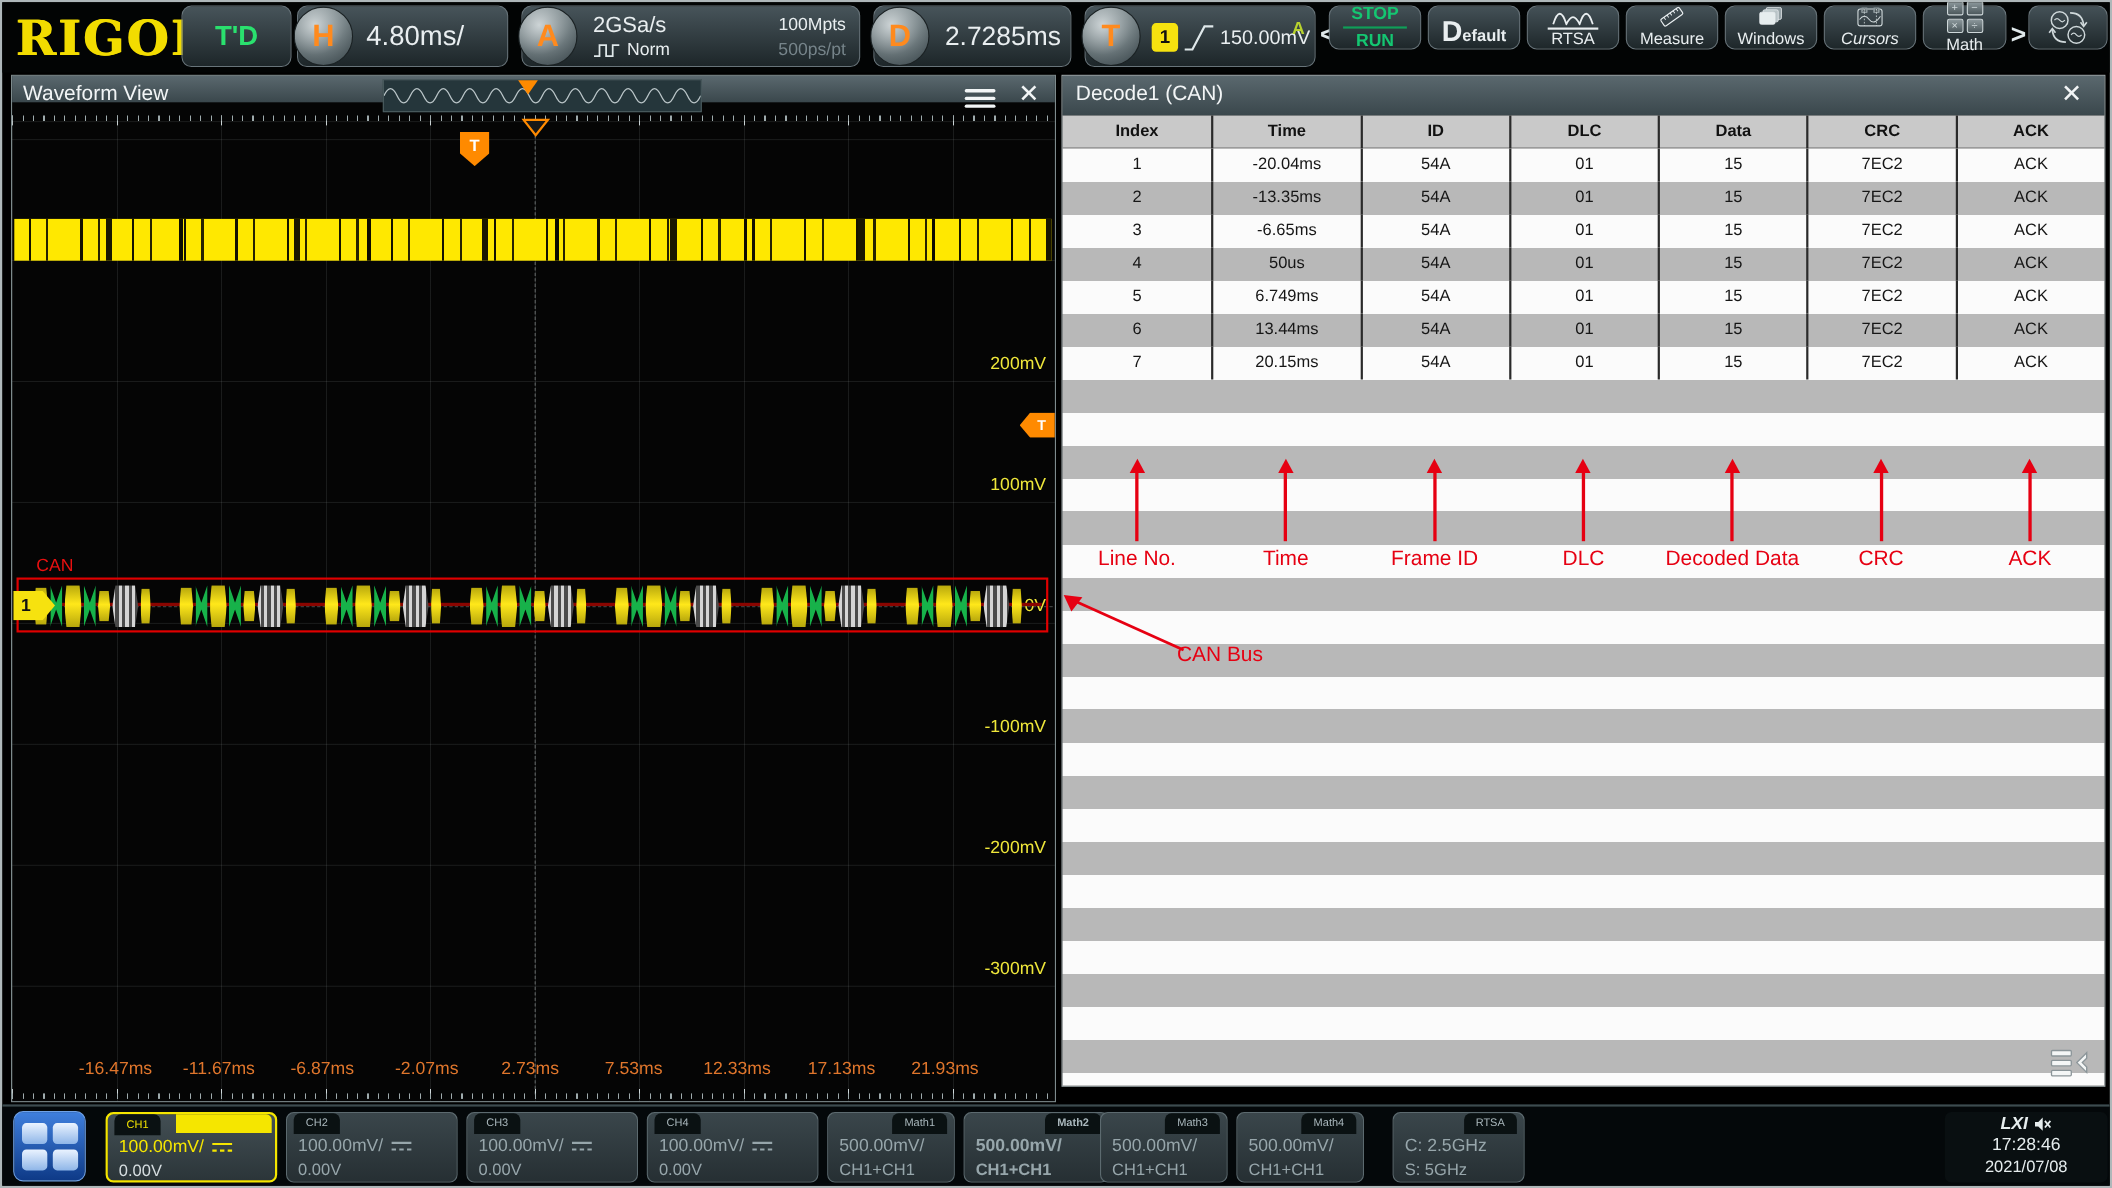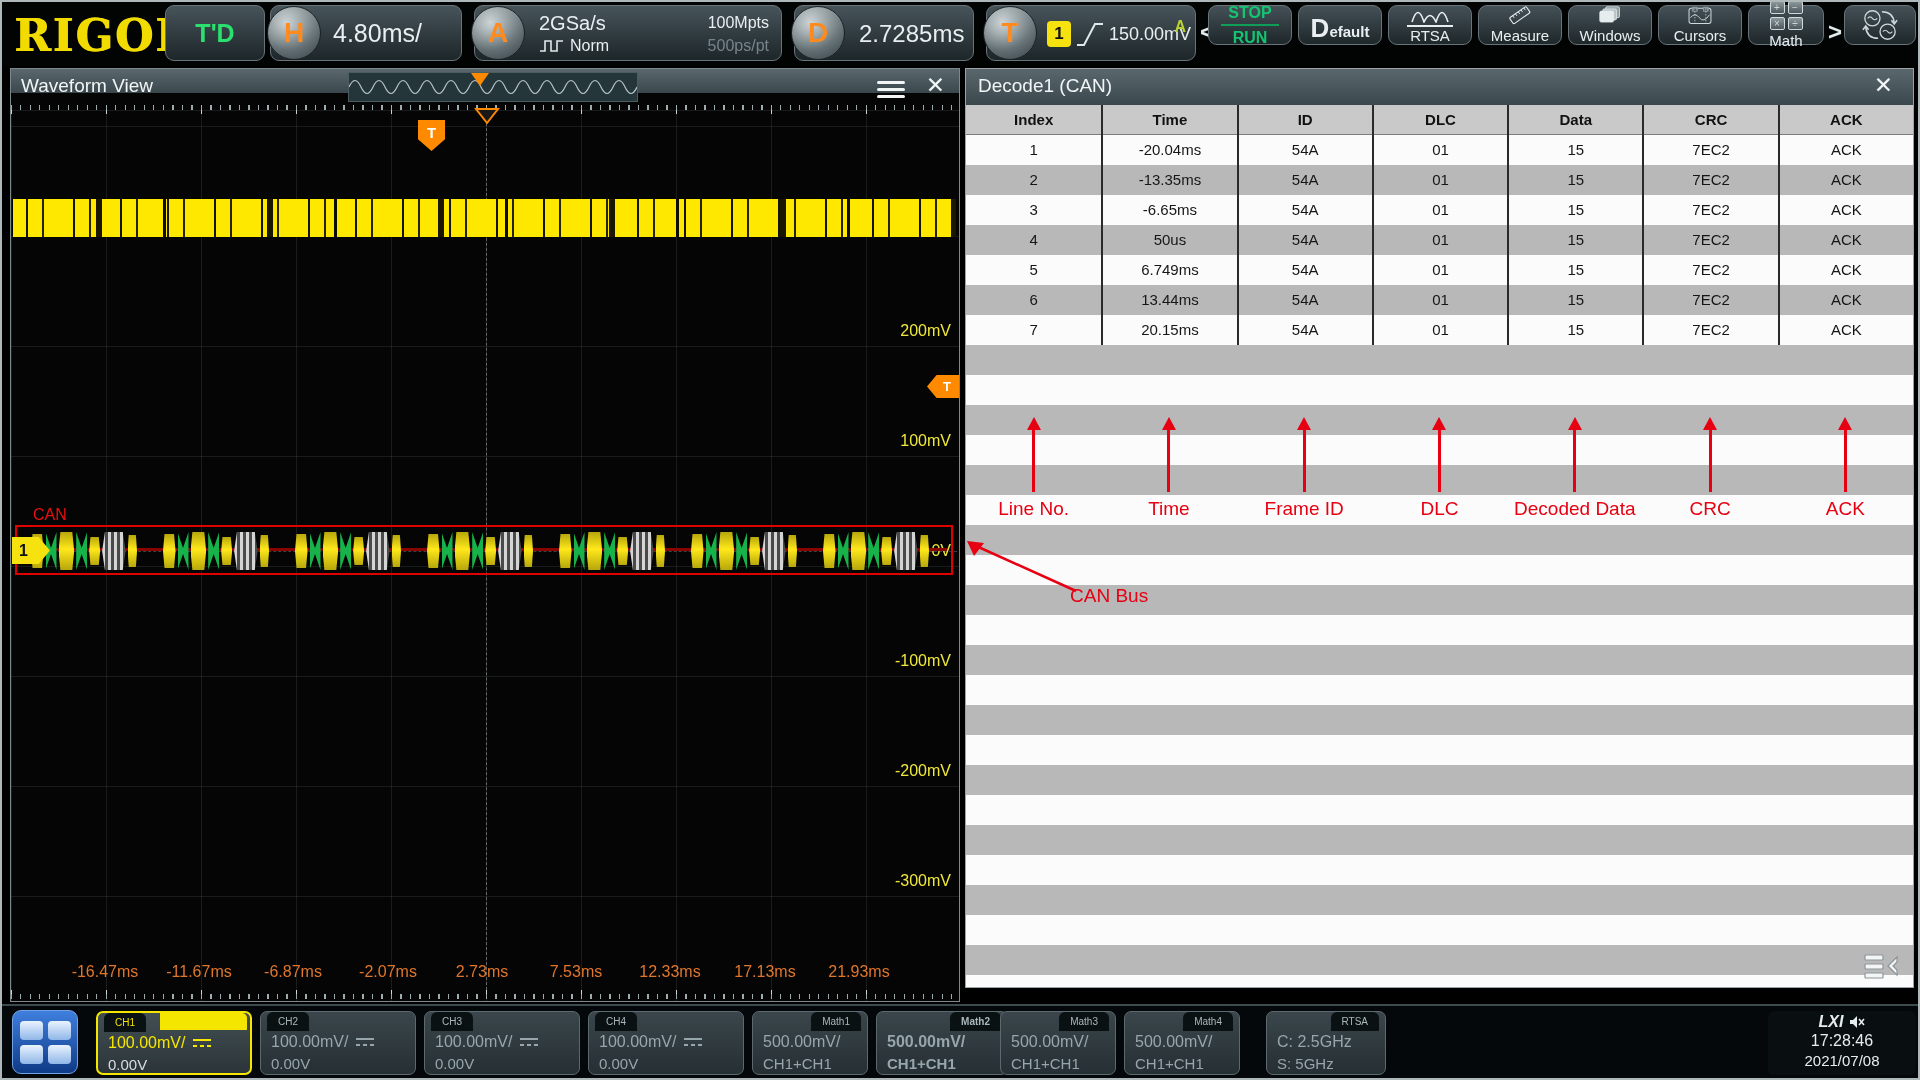--- a/index.html
+++ b/index.html
@@ -258,21 +258,21 @@
 
     <div class="tb-btn" style="left:1566px;">
       <svg width="32" height="26" viewBox="0 0 32 26">
         <rect x="10" y="1" width="19" height="15" rx="2" fill="#93a0a4" stroke="#e9eef0"></rect>
         <rect x="6" y="4" width="19" height="15" rx="2" fill="#b9c4c7" stroke="#e9eef0"></rect>
         <rect x="2" y="7" width="19" height="15" rx="2" fill="#e6edee" stroke="#e9eef0"></rect>
       </svg>
       <span class="btn-label">Windows</span>
     </div>
 
-    <div class="tb-btn" style="left:1656px;">
+    <div class="tb-btn" style="left:1656px;font-style:italic;">
       <svg width="34" height="26" viewBox="0 0 34 26">
         <rect x="2" y="3" width="30" height="21" rx="3" fill="none" stroke="#cfd8da" stroke-width="1.4"></rect>
         <rect x="6" y="1" width="8" height="7" rx="1" fill="#8b979b"></rect>
         <rect x="21" y="1" width="8" height="7" rx="1" fill="#8b979b"></rect>
         <text x="8" y="7" font-size="6" fill="#1d2629">A</text>
         <text x="23" y="7" font-size="6" fill="#1d2629">B</text>
         <path d="M4 16 Q10 8 16 16 Q22 24 30 12" fill="none" stroke="#cfd8da" stroke-width="1.3"></path>
         <path d="M10 3 v21 M25 3 v21" stroke="#cfd8da" stroke-width="1" stroke-dasharray="2 2"></path>
       </svg>
       <span class="btn-label">Cursors</span>

